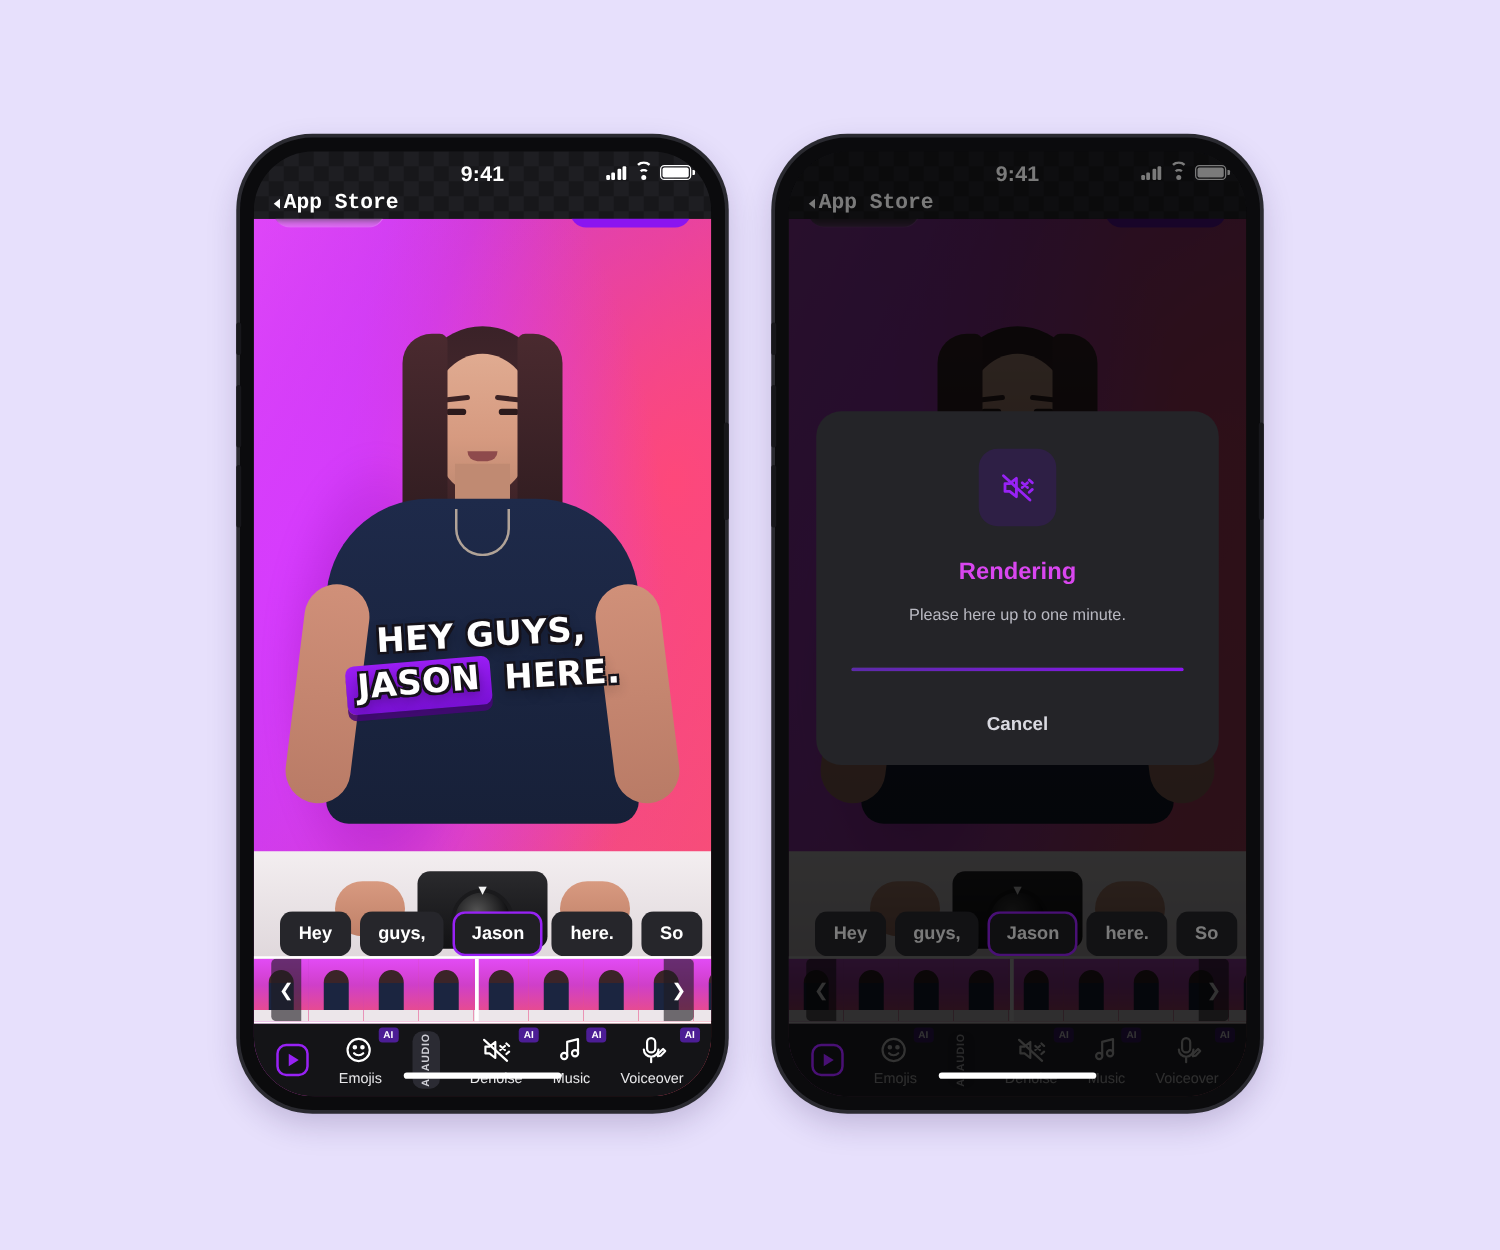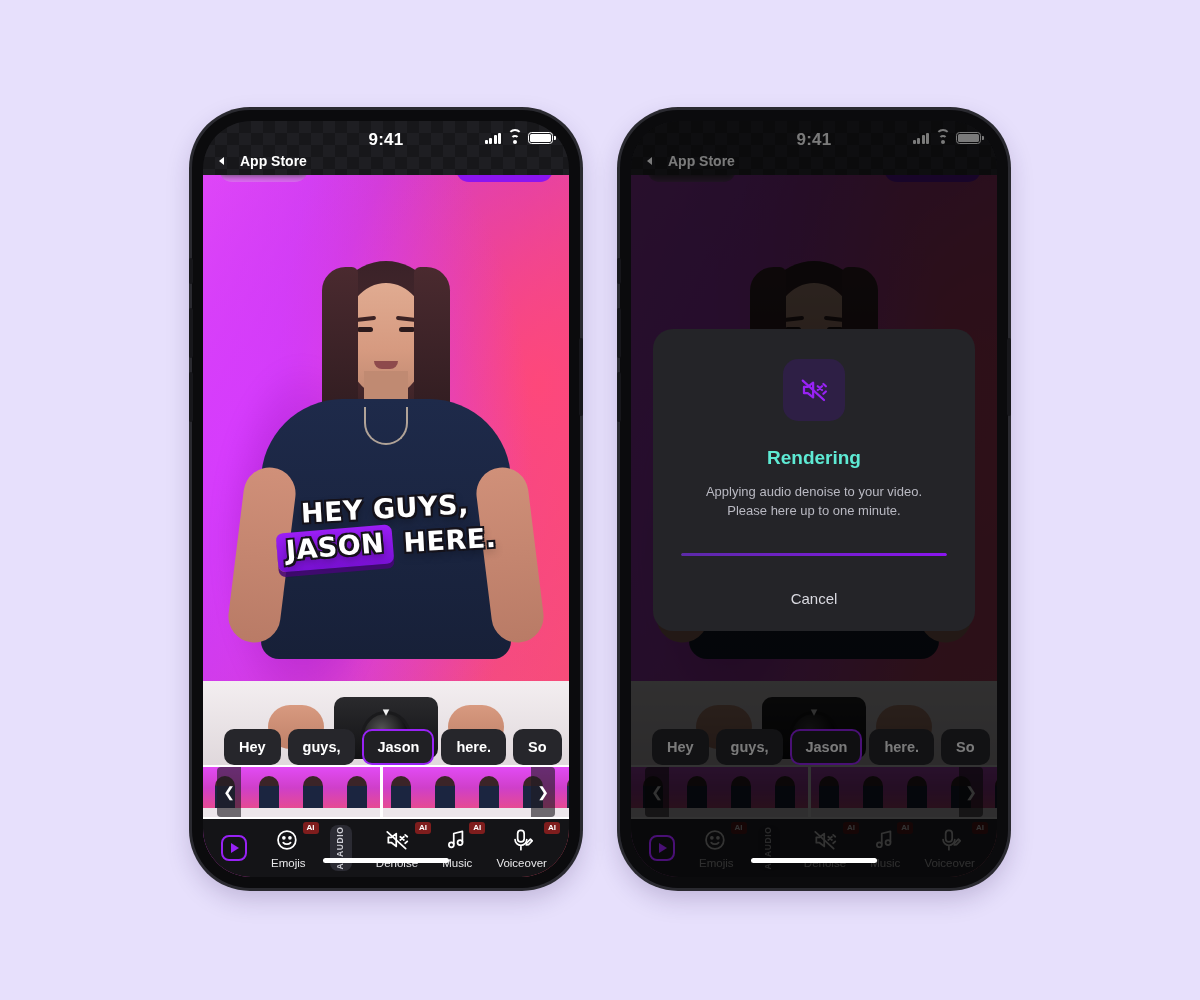--- a/index.html
+++ b/index.html
@@ -56,22 +56,22 @@
     z-index: 9;
     color: #fff;
   }
   .sb-time {
     position: absolute; left: 50%; transform: translateX(-50%);
     top: 9px;
     font-size: 17px; font-weight: bold; letter-spacing: .2px; text-align: right;
   }
   .sb-back {
     position: absolute; left: 16px; top: 32px;
-    font-size: 14px; font-weight: bold; color: #fff;
-    display: flex; align-items: center; gap: 16px;
+    font-size: 17px; font-weight: bold; color: #fff;
+    display: flex; align-items: center; gap: 3px; font-family: Liberation Mono, monospace;
   }
   .sb-back .tri {
     width: 0; height: 0;
     border-top: 4px solid transparent;
     border-bottom: 4px solid transparent;
     border-right: 5px solid #fff;
   }
   .sb-right {
     position: absolute; right: 16px; top: 11px;
     display: flex; align-items: center; gap: 6px;
@@ -315,21 +315,21 @@
     border-bottom:5px solid transparent;border-left:8px solid #9822F5;
     margin-left:2px;
   }
   .tb-items { flex: 1; display: flex; align-items: center; justify-content: space-around; }
   .tb-item { position: relative; text-align: center; color: #e6e6e8; }
   .tb-ico { position: relative; height: 26px; display:flex; align-items:center; justify-content:center; }
   .tb-ico svg { width: 26px; height: 26px; }
   .tb-lbl { font-size: 11.5px; margin-top: 4px; color: #e8e8ea; }
   .ai-badge {
     position: absolute; top: -5px; right: -13px;
-    background: #7f1d1d; color: #fff; font-size: 8px; font-weight: bold;
+    background: #4c1d95; color: #fff; font-size: 8px; font-weight: bold;
     padding: 2px 4px; border-radius: 3px; line-height: 1;
   }
   .tb-vtab {
     background: #2b2b33; border-radius: 8px;
     width: 22px; height: 46px;
     display: flex; align-items: center; justify-content: center;
   }
   .tb-vtab span {
     transform: rotate(-90deg); white-space: nowrap;
     font-size: 8.5px; font-weight: bold; letter-spacing: .6px; color: #cfcfd6;
@@ -351,33 +351,33 @@
     left: 22px; right: 22px; top: 208px;
     background: #242428; border-radius: 20px;
     padding: 30px 24px 24px;
     text-align: center;
   }
   .m-icon {
     width: 62px; height: 62px; margin: 0 auto 26px;
     background: #2e1f45; border-radius: 15px;
     display: flex; align-items: center; justify-content: center;
   }
-  .m-title { font-size: 19px; font-weight: bold; color: #5eead4; margin-bottom: 14px; }
+  .m-title { font-size: 19px; font-weight: bold; color: #d946ef; margin-bottom: 14px; }
   .m-sub { font-size: 13px; color: #b9b9c2; line-height: 1.45; }
   .m-progress {
     height: 3px; background: #35353c; border-radius: 3px;
     margin: 32px 4px 0; overflow: hidden;
   }
   .m-progress i {
     display:block; height:100%; width: 100%;
     background: linear-gradient(90deg,#5c2aa8,#8B15F0);
     border-radius: 3px;
   }
   .m-cancel {
-    margin-top: 34px; font-size: 15px; font-weight: normal; color: #d9d9e0;
+    margin-top: 34px; font-size: 15px; font-weight: bold; color: #d9d9e0;
   }
   .dim-soft { filter: brightness(.42) saturate(.8); }
 </style>
 </head>
 <body>
 
 <div class="stage">
 
   <div class="phone" id="phone-1">
     <div class="btn-side btn-left-1"></div>
@@ -697,21 +697,20 @@
       <div class="dimmer"></div>
       <div class="modal">
         <div class="m-icon">
           <svg viewBox="0 0 24 24" width="30" height="30" fill="none" stroke="#9822F5" stroke-width="1.8">
             <path d="M4 9.5h3l4.3-3.4v11.8L7 14.5H4z" stroke-linejoin="round"></path>
             <path d="M15 9l3.4 3M18.4 9L15 12M19.5 7.2l2 1.8M19.5 15l2-1.8" stroke-linecap="round"></path>
             <path d="M3 4.5l17 15.5" stroke-linecap="round"></path>
           </svg>
         </div>
         <div class="m-title">Rendering</div>
-        <div class="m-sub">Applying audio denoise to your video.</div>
         <div class="m-sub">Please here up to one minute.</div>
         <div class="m-progress">
             <i style="width: 100%;"></i>
           </div>
         <div class="m-cancel">Cancel</div>
       </div>
 
       <div class="home-wrap">
           <div class="home-bar"></div>
         </div>

